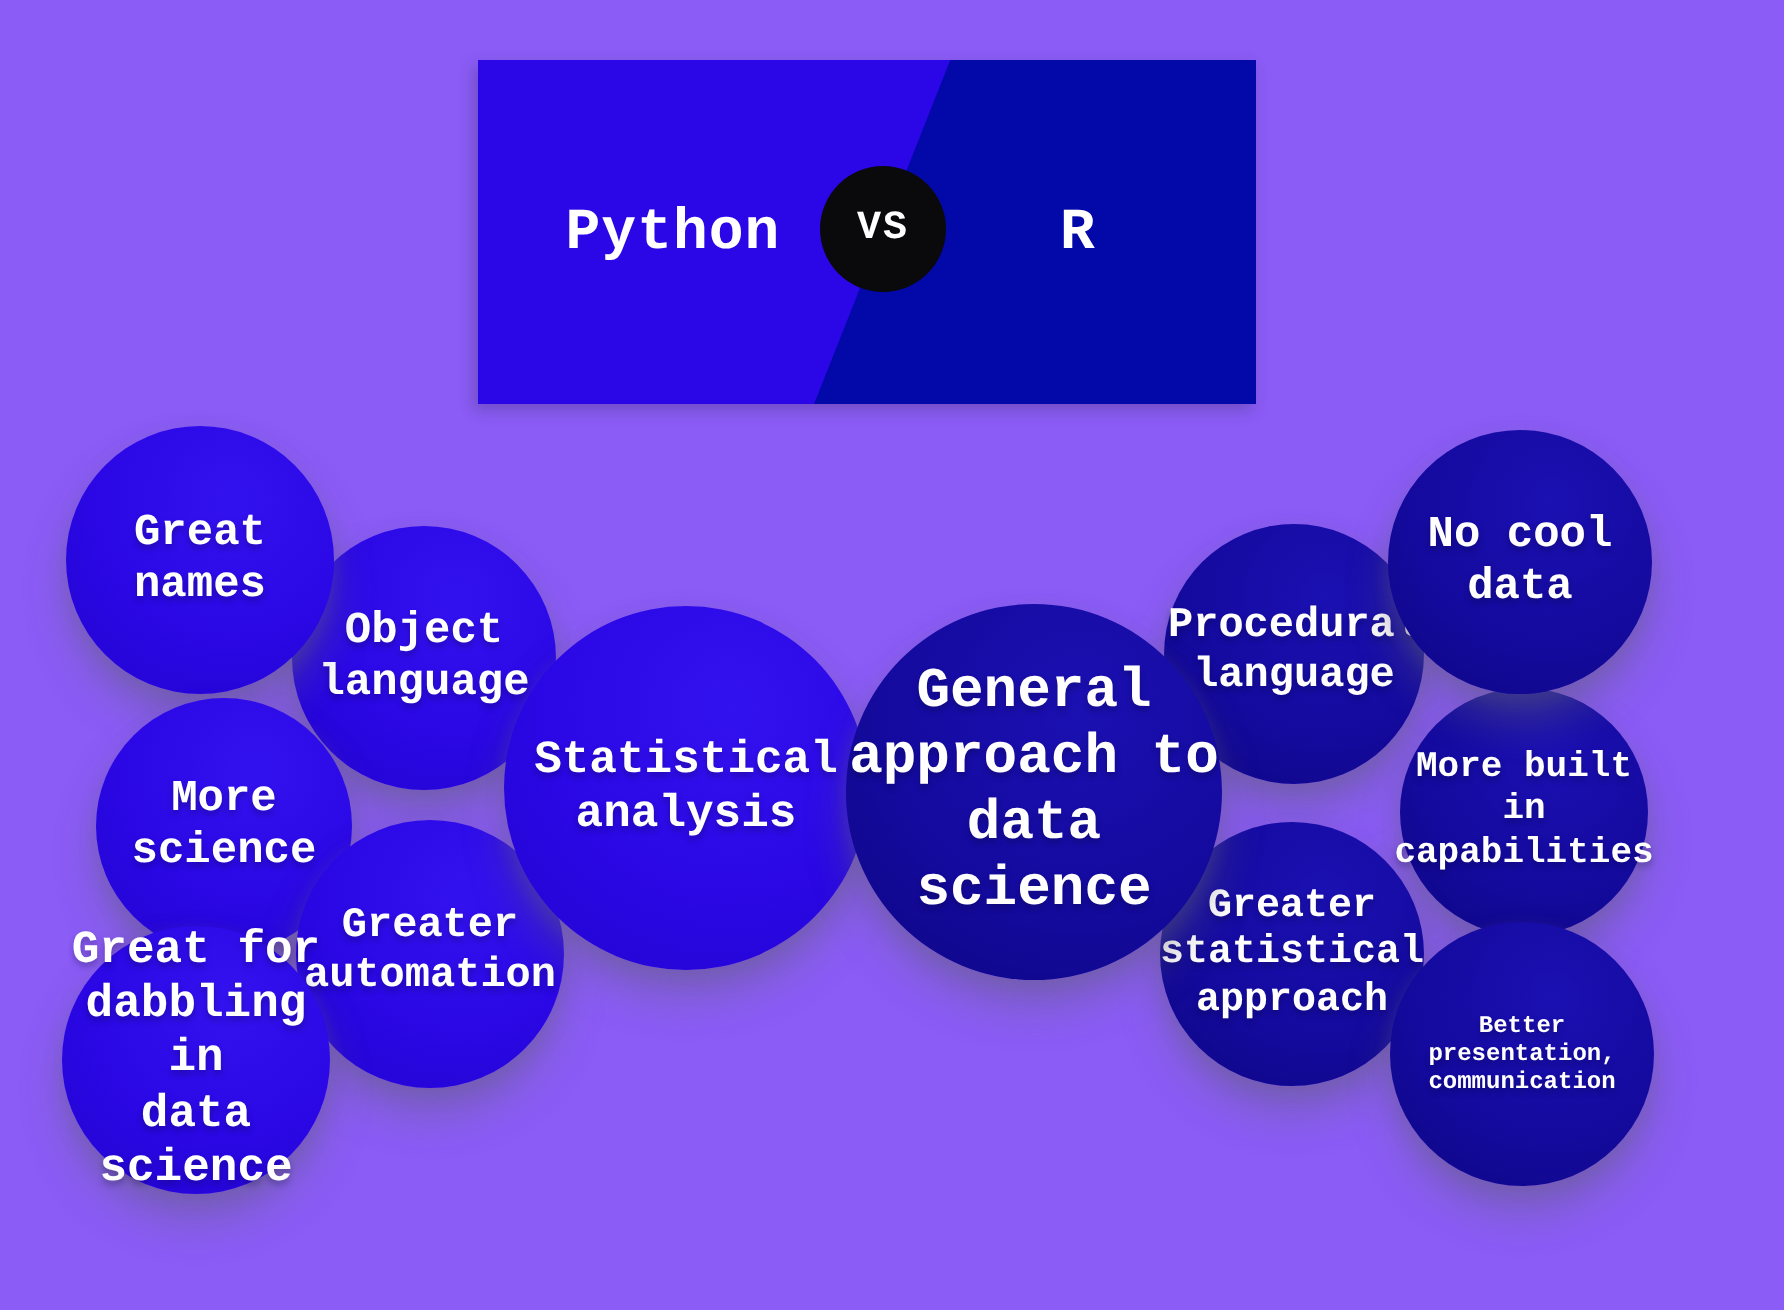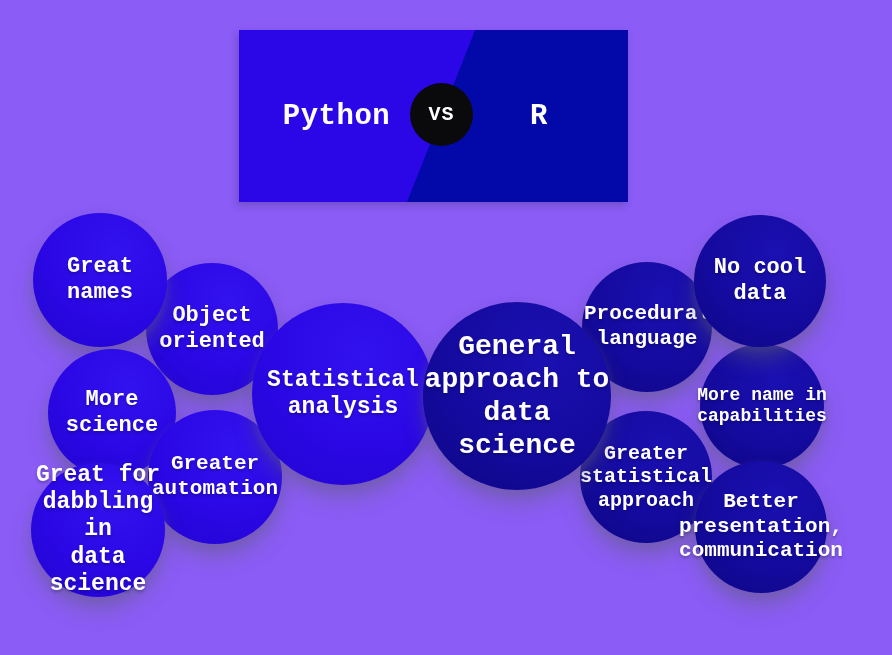--- a/index.html
+++ b/index.html
@@ -44,54 +44,54 @@
   .b-obj   {left:146px;top:263px;width:132px;height:132px;}
   .b-cool  {left:33px; top:213px;width:134px;height:134px;}
   .b-rel   {left:48px; top:349px;width:128px;height:128px;}
   .b-auto  {left:148px;top:410px;width:134px;height:134px;font-size:21px;}
   .b-dab   {left:31px; top:463px;width:134px;height:134px;font-size:23px;}
   .b-stat  {left:252px;top:303px;width:182px;height:182px;font-size:23px;}
   .b-proc  {left:582px;top:262px;width:130px;height:130px;font-size:21px;}
   .b-built {left:700px;top:344px;width:124px;height:124px;font-size:18px;}
   .b-nocool{left:694px;top:215px;width:132px;height:132px;}
   .b-gstat {left:580px;top:411px;width:132px;height:132px;font-size:20px;}
-  .b-pres  {left:695px;top:461px;width:132px;height:132px;font-size:21px;}
+  .b-pres  {left:695px;top:461px;width:132px;height:132px;font-size:12px;}
   .b-gen   {left:423px;top:302px;width:188px;height:188px;font-size:28px;}
 </style>
 </head>
 <body>
 
 <div class="stage">
 
   <div class="banner">
     <div class="banner-left"></div>
     <span class="banner-label left">Python</span>
     <span class="banner-label right">R</span>
     <div class="vs-badge">
       <span>VS</span>
     </div>
   </div>
 
   <div class="bubble py b-obj">Object
-oriented</div>
+language</div>
   <div class="bubble py b-cool">Great
 names</div>
   <div class="bubble py b-rel">More
 science</div>
   <div class="bubble py b-auto">Greater
 automation</div>
   <div class="bubble py b-dab">Great for
 dabbling in
 data science</div>
   <div class="bubble py b-stat">Statistical
 analysis</div>
 
   <div class="bubble r b-proc">Procedural
 language</div>
-  <div class="bubble r b-built">More name in
+  <div class="bubble r b-built">More built in
 capabilities</div>
   <div class="bubble r b-nocool">No cool
 data</div>
   <div class="bubble r b-gstat">Greater
 statistical
 approach</div>
   <div class="bubble r b-pres">Better
 presentation,
 communication</div>
   <div class="bubble r b-gen">General

